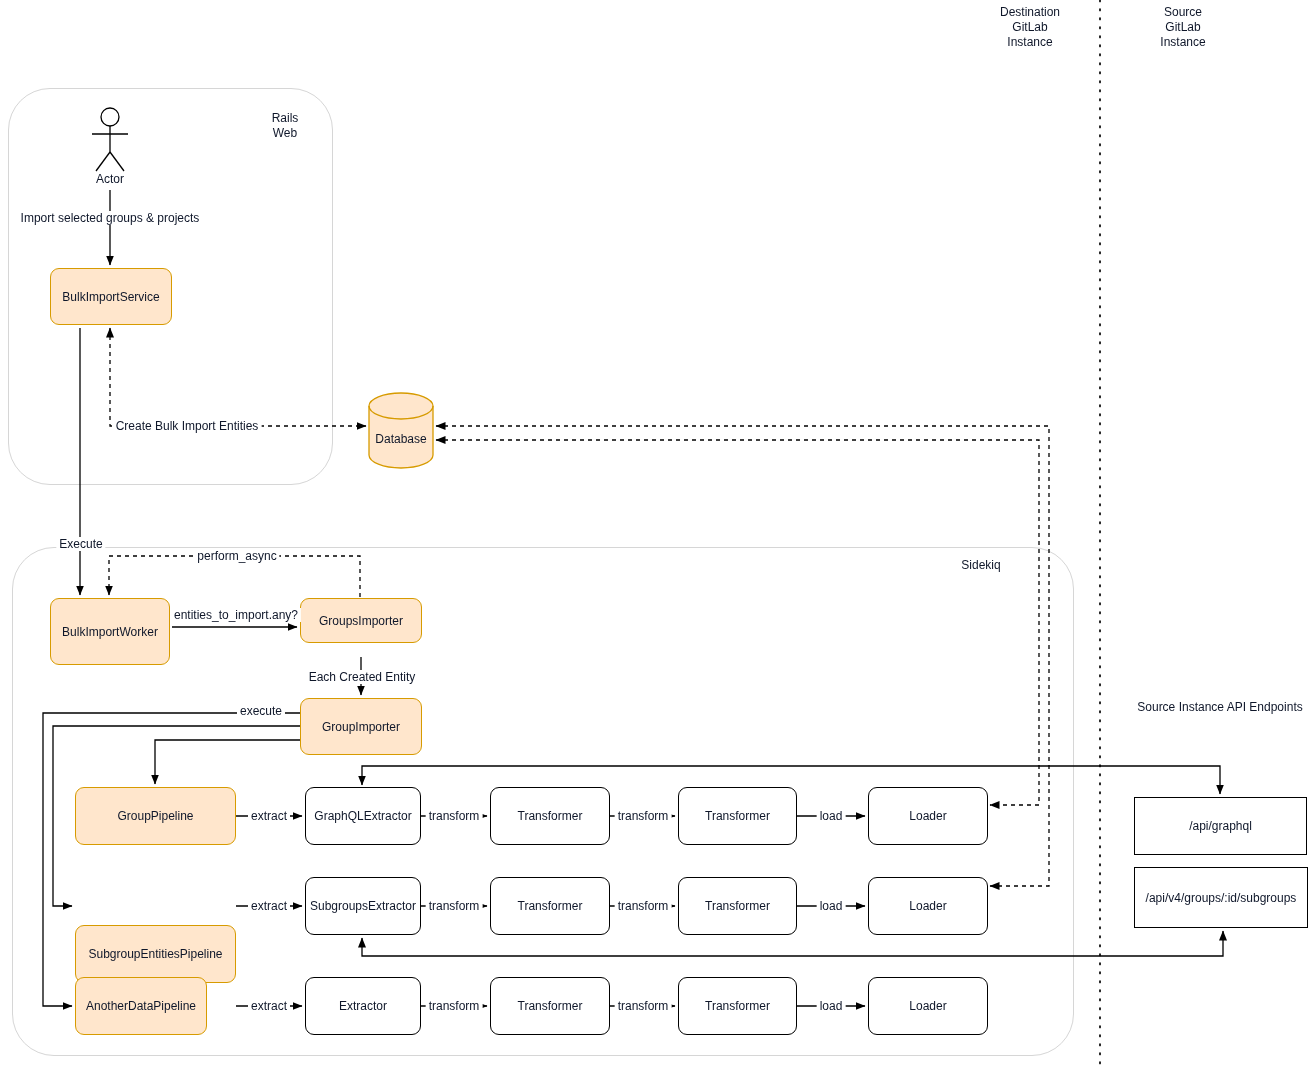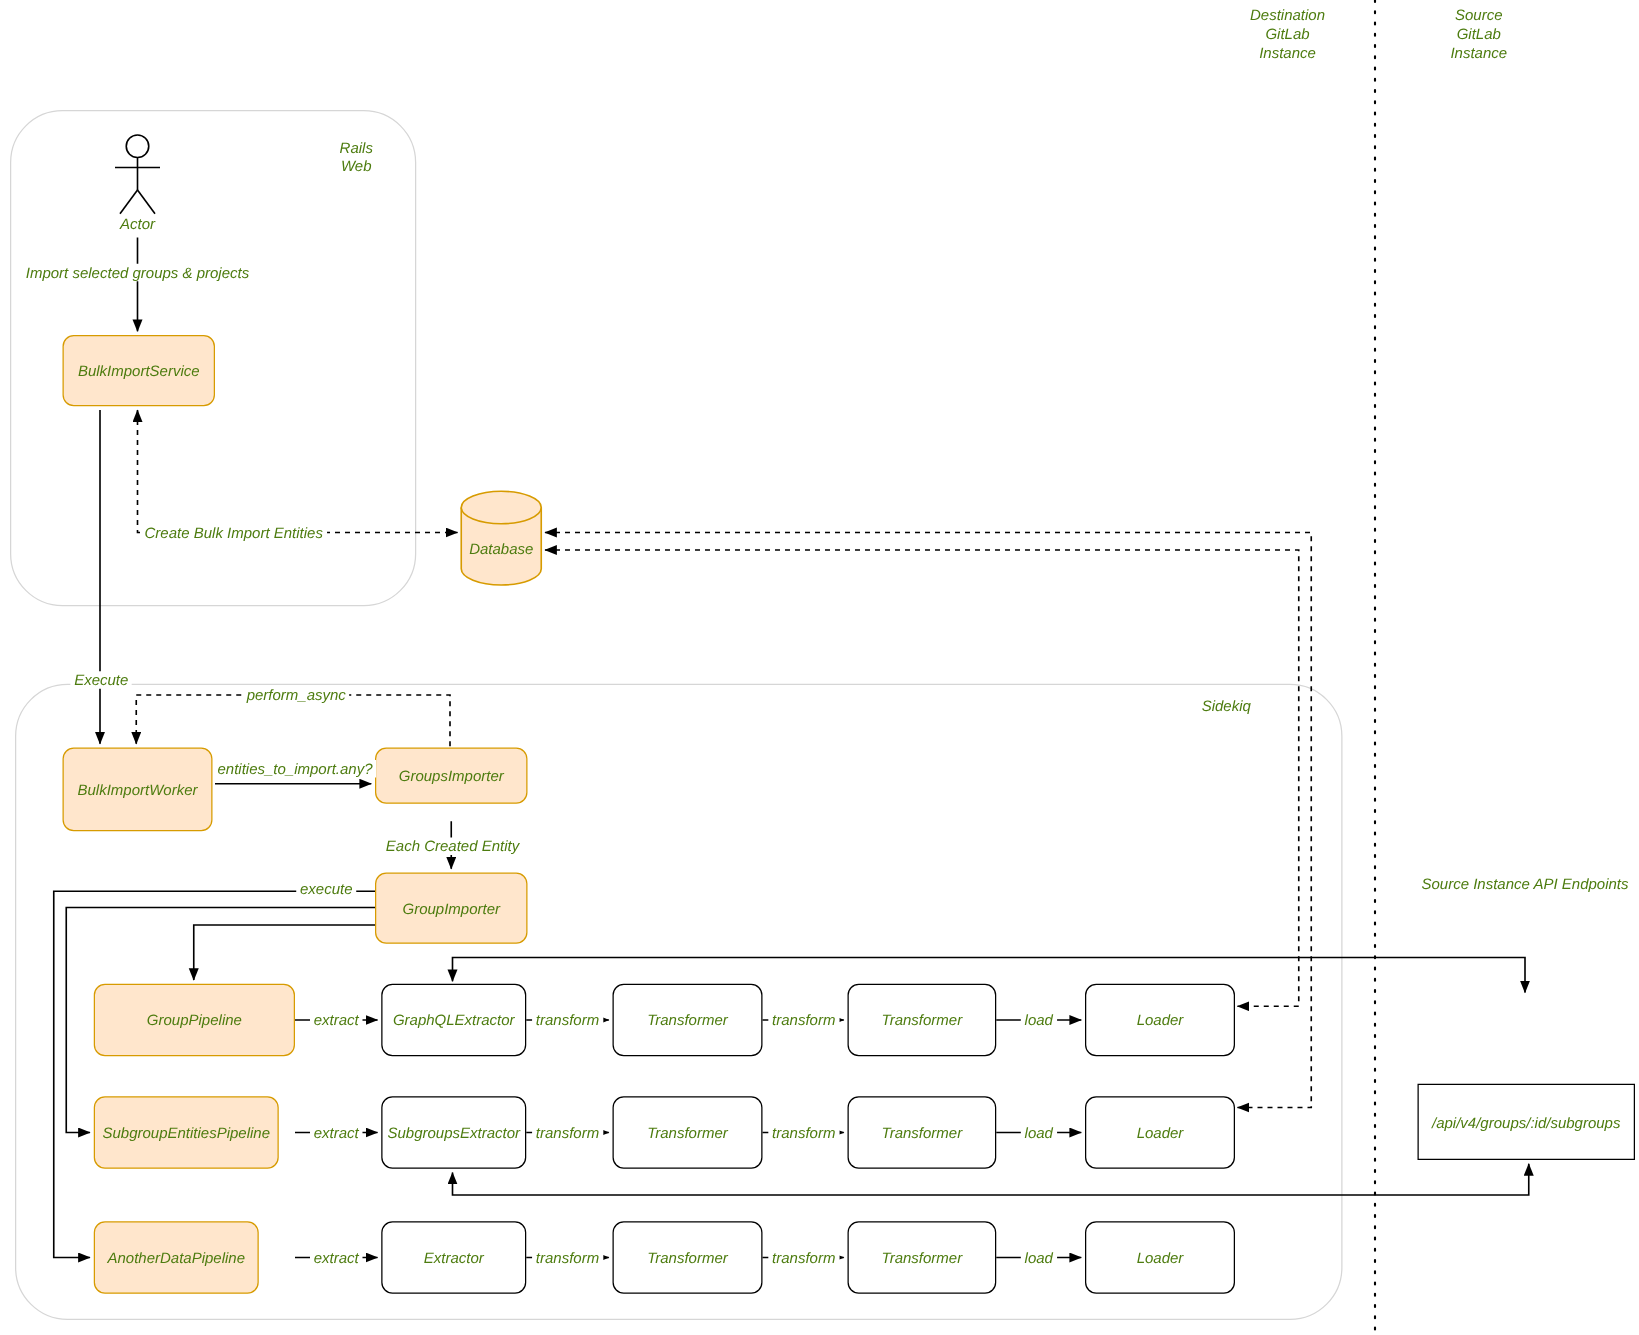--- a/index.html
+++ b/index.html
@@ -1,18 +1,18 @@
 <!DOCTYPE html>
 <html><head>
 <meta charset="utf-8">
 <style>
   html,body{margin:0;padding:0;background:#ffffff;}
   .canvas{
     position:relative;width:1311px;height:1068px;overflow:hidden;
-    font-family:"Liberation Sans", sans-serif;color:#4d7c0f;background:#fff;font-style:italic;
+    font-family:"Liberation Sans", sans-serif;color:#0f172a;background:#fff;
   }
   .container-box{
     position:absolute;border:1px solid #d6d6d6;border-radius:42px;background:transparent;
   }
   .wires{position:absolute;left:0;top:0;width:1311px;height:1068px;}
   .node{
     position:absolute;box-sizing:border-box;display:flex;align-items:center;justify-content:center;
     text-align:right;font-size:12px;line-height:14px;border-radius:9px;
     background:#ffffff;border:1.3px solid #000000;padding:2px;
   }
@@ -114,32 +114,33 @@
   <div class="node orange" style="left:50px;top:598px;width:120px;height:67px;">BulkImportWorker</div>
   <div class="node orange" style="left:300px;top:598px;width:122px;height:45px;">GroupsImporter</div>
   <div class="node orange" style="left:300px;top:698px;width:122px;height:57px;">GroupImporter</div>
 
   <div class="node orange" style="left:75px;top:787px;width:161px;height:58px;">GroupPipeline</div>
   <div class="node" style="left:305px;top:787px;width:116px;height:58px;">GraphQLExtractor</div>
   <div class="node" style="left:490px;top:787px;width:120px;height:58px;">Transformer</div>
   <div class="node" style="left:678px;top:787px;width:119px;height:58px;">Transformer</div>
   <div class="node" style="left:868px;top:787px;width:120px;height:58px;">Loader</div>
 
-  <div class="node orange" style="left:75px;top:877px;width:148px;height:58px;">SubgroupEntitiesPipeline</div>
+  <div class="node orange" style="left:75px;top:925px;width:161px;height:58px;">SubgroupEntitiesPipeline</div>
   <div class="node" style="left:305px;top:877px;width:116px;height:58px;">SubgroupsExtractor</div>
   <div class="node" style="left:490px;top:877px;width:120px;height:58px;">Transformer</div>
   <div class="node" style="left:678px;top:877px;width:119px;height:58px;">Transformer</div>
   <div class="node" style="left:868px;top:877px;width:120px;height:58px;">Loader</div>
 
   <div class="node orange" style="left:75px;top:977px;width:132px;height:58px;">AnotherDataPipeline</div>
   <div class="node" style="left:305px;top:977px;width:116px;height:58px;">Extractor</div>
   <div class="node" style="left:490px;top:977px;width:120px;height:58px;">Transformer</div>
   <div class="node" style="left:678px;top:977px;width:119px;height:58px;">Transformer</div>
   <div class="node" style="left:868px;top:977px;width:120px;height:58px;">Loader</div>
 
+  <div class="node sharp" style="left:1134px;top:797px;width:173px;height:58px;">/api/graphql</div>
   <div class="node sharp" style="left:1134px;top:867px;width:174px;height:61px;">/api/v4/groups/:id/subgroups</div>
 
   <div class="elabel" style="left:110px;top:211px;">Import selected groups &amp; projects</div>
   <div class="elabel" style="left:187px;top:419px;">Create Bulk Import Entities</div>
   <div class="elabel" style="left:81px;top:537px;">Execute</div>
   <div class="elabel" style="left:237px;top:549px;">perform_async</div>
   <div class="elabel" style="left:236px;top:608px;">entities_to_import.any?</div>
   <div class="elabel" style="left:362px;top:670px;">Each Created Entity</div>
   <div class="elabel" style="left:261px;top:704px;">execute</div>
 

